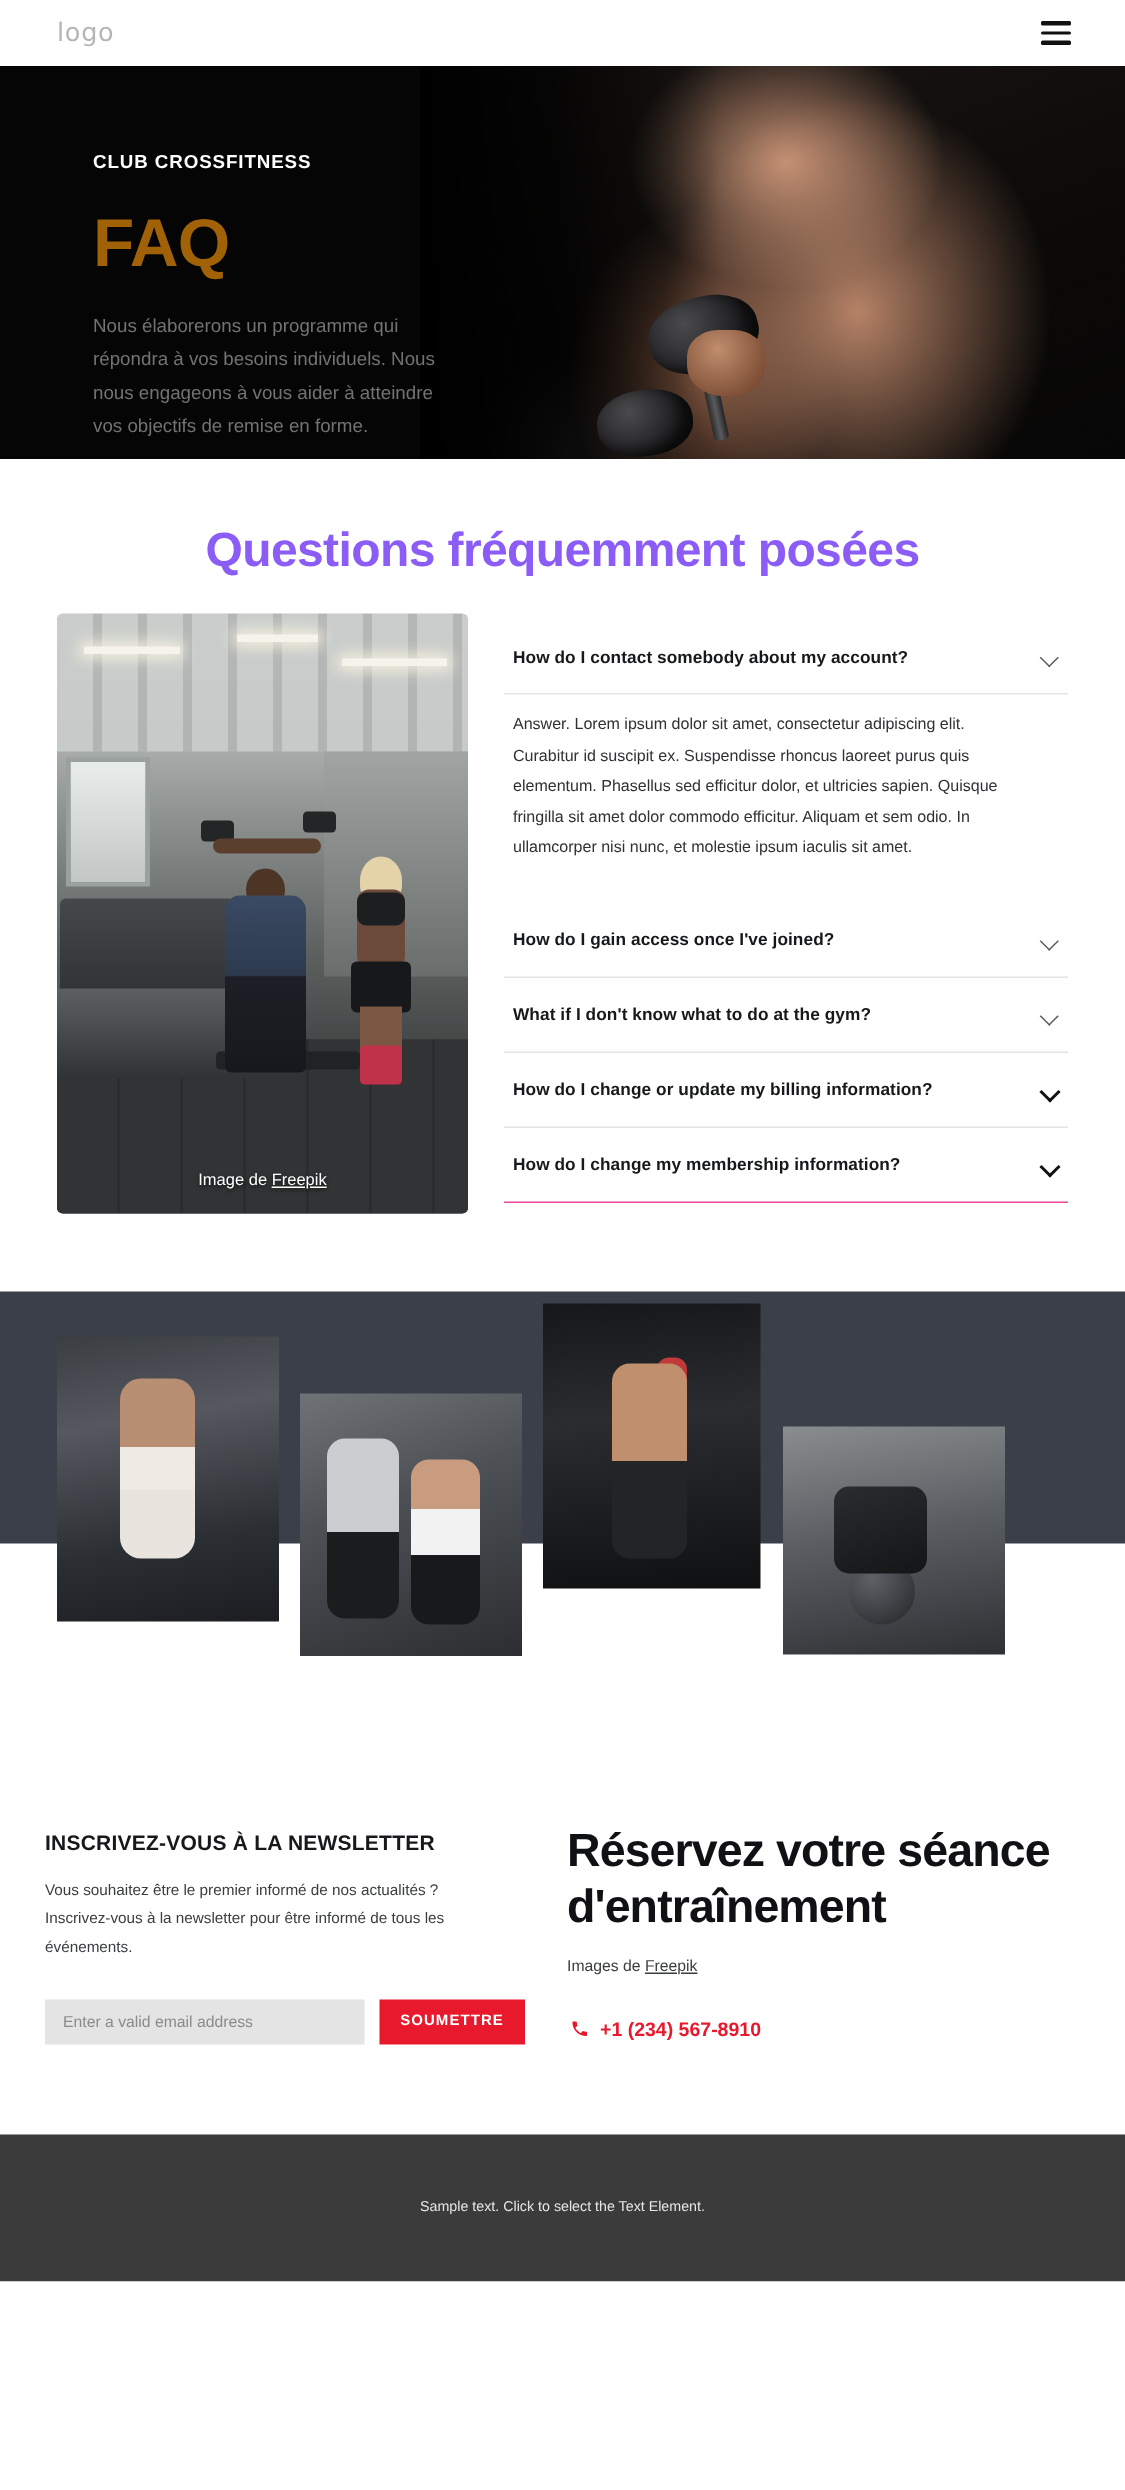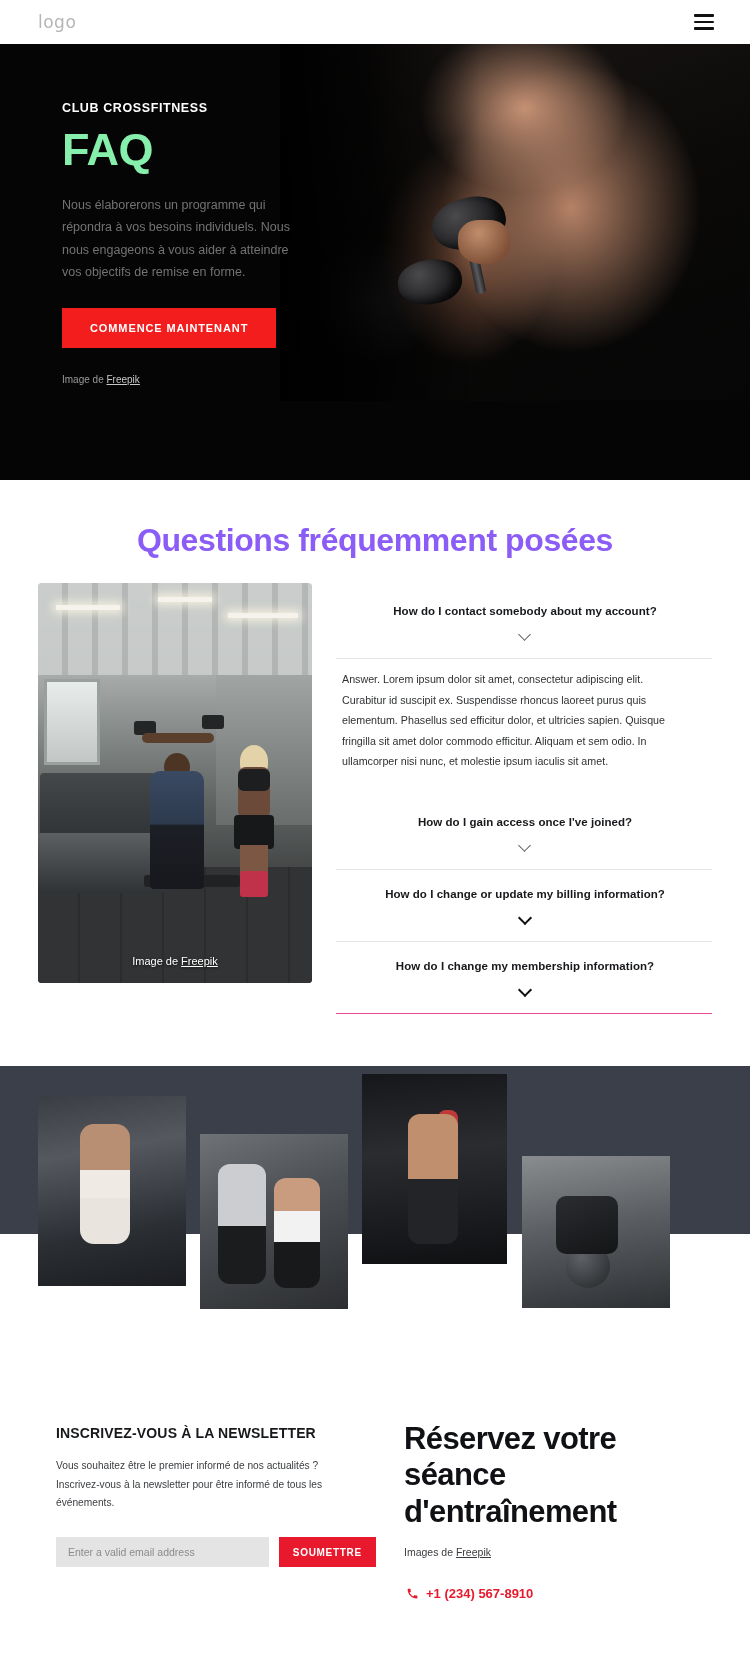--- a/index.html
+++ b/index.html
@@ -28,21 +28,21 @@
     color: #b5b5b5;
     letter-spacing: .5px;
     font-weight: 400;
   }
   .burger { width: 20px; display: flex; flex-direction: column; gap: 4px; cursor: pointer; }
   .burger span { display:block; height: 2.4px; background: #111; width: 100%; border-radius: 1px; }
 
   
   .hero {
     position: relative;
-    height: 436px;
+    height: 262px;
     background: #050505;
     overflow: hidden;
   }
   .hero-photo {
     position: absolute;
     right: 0; top: 0;
     width: 470px; height: 357px;
     background:
       radial-gradient(ellipse 150px 120px at 52% 18%, rgba(205,150,120,.95), rgba(120,72,52,0) 70%),
       radial-gradient(ellipse 180px 200px at 62% 46%, rgba(196,140,110,.92), rgba(105,62,44,0) 72%),
@@ -68,25 +68,25 @@
     padding: 57px 0 0 62px;
     max-width: 300px;
   }
   .eyebrow {
     color: #fff;
     font-size: 12.5px;
     font-weight: 700;
     letter-spacing: .6px;
   }
   .hero-title {
-    color: #86efac;
+    color: #a16207;
     font-size: 45px;
     font-weight: 700;
     line-height: 1;
-    margin: 12px 0 0 0;
+    margin: 24px 0 0 0;
     letter-spacing: -.5px;
   }
   .hero-desc {
     color: #737373;
     font-size: 12.5px;
     line-height: 1.78;
     margin-top: 22px;
     max-width: 232px;
     font-weight: 400;
   }
@@ -185,21 +185,20 @@
   .accordion { flex: 1 1 auto; padding-top: 4px; }
   .acc-item { border-bottom: 1px solid #e4e4e4; }
   .acc-item:last-child { border-bottom: 1px solid #ec4899; }
   .acc-head {
     display: flex;
     align-items: center;
     justify-content: space-between;
     padding: 18px 4px 16px 6px;
     cursor: pointer;
     gap: 10px;
-    flex-direction: column;
   }
   .acc-q {
     font-size: 11.5px;
     font-weight: 700;
     color: #16181b;
     letter-spacing: .05px;
   }
   .chev { width: 15px; height: 15px; flex: 0 0 15px; position: relative; }
   .chev:before {
     content: "";
@@ -248,21 +247,21 @@
   .g4 { left: 522px; top: 90px; width: 148px; height: 152px;
         background: linear-gradient(170deg,#8a8d8f 0%,#5b5f63 45%,#2e3134 100%); }
   .g4:after{content:""; position:absolute; left:34px; top:40px; width:62px; height:58px;
         background:linear-gradient(160deg,#2a2c2f,#141517); border-radius:10px;}
   .g4:before{content:""; position:absolute; left:44px; top:88px; width:44px; height:44px;
         background:radial-gradient(circle at 35% 30%,#5e6266,#232528); border-radius:50%;}
 
   
   .news {
     display: flex;
-    padding: 45px 38px 60px 56px;
+    padding: 45px 38px 60px 30px;
     gap: 18px;
     background: #fff;
     align-items: flex-start;
   }
   .news-left { width: 320px; flex: 0 0 320px; padding-top: 4px; }
   .news-h {
     font-size: 14px;
     font-weight: 700;
     color: #16181b;
     letter-spacing: .15px;
@@ -405,20 +404,26 @@
       </div>
       <div class="acc-panel">Answer. Lorem ipsum dolor sit amet, consectetur adipiscing elit. Curabitur id suscipit ex. Suspendisse rhoncus laoreet purus quis elementum. Phasellus sed efficitur dolor, et ultricies sapien. Quisque fringilla sit amet dolor commodo efficitur. Aliquam et sem odio. In ullamcorper nisi nunc, et molestie ipsum iaculis sit amet.</div>
 
       <div class="acc-item">
         <div class="acc-head">
           <span class="acc-q">How do I gain access once I've joined?</span>
           <span class="chev"></span>
         </div>
       </div>
 
+      <div class="acc-item">
+        <div class="acc-head">
+          <span class="acc-q">What if I don't know what to do at the gym?</span>
+          <span class="chev"></span>
+        </div>
+      </div>
 
       <div class="acc-item">
         <div class="acc-head">
           <span class="acc-q">How do I change or update my billing information?</span>
           <span class="chev dark"></span>
         </div>
       </div>
 
       <div class="acc-item">
         <div class="acc-head">

